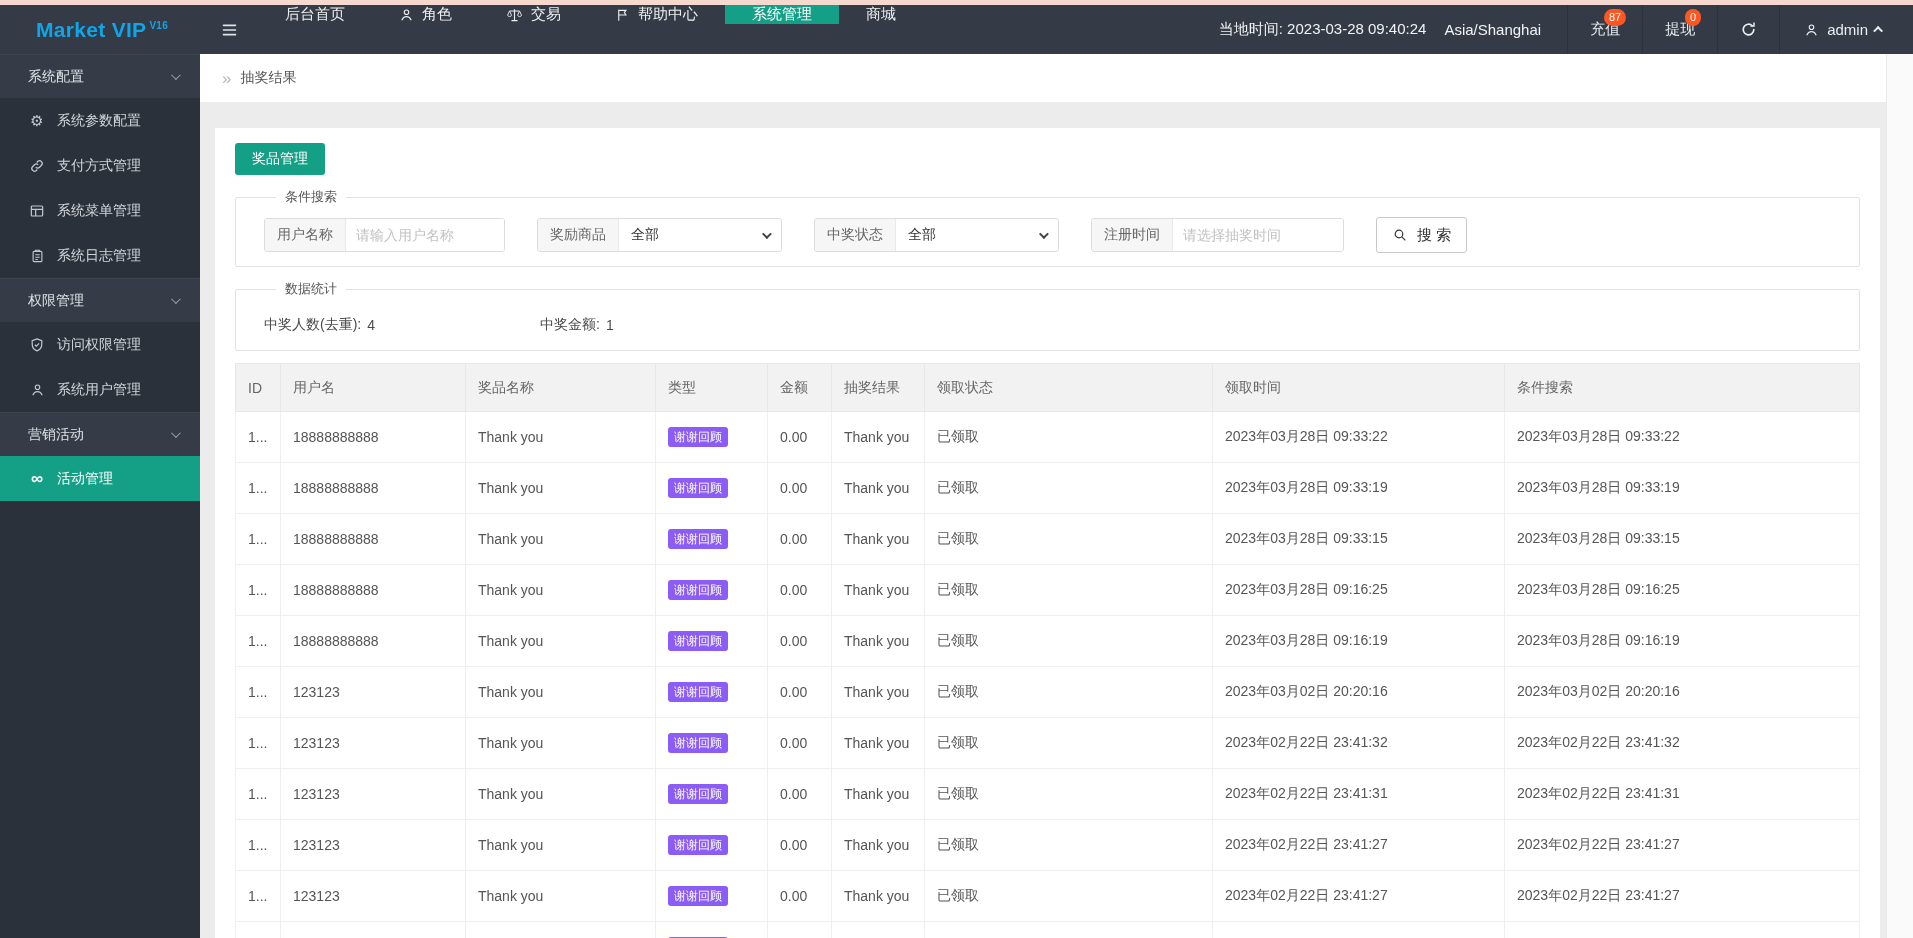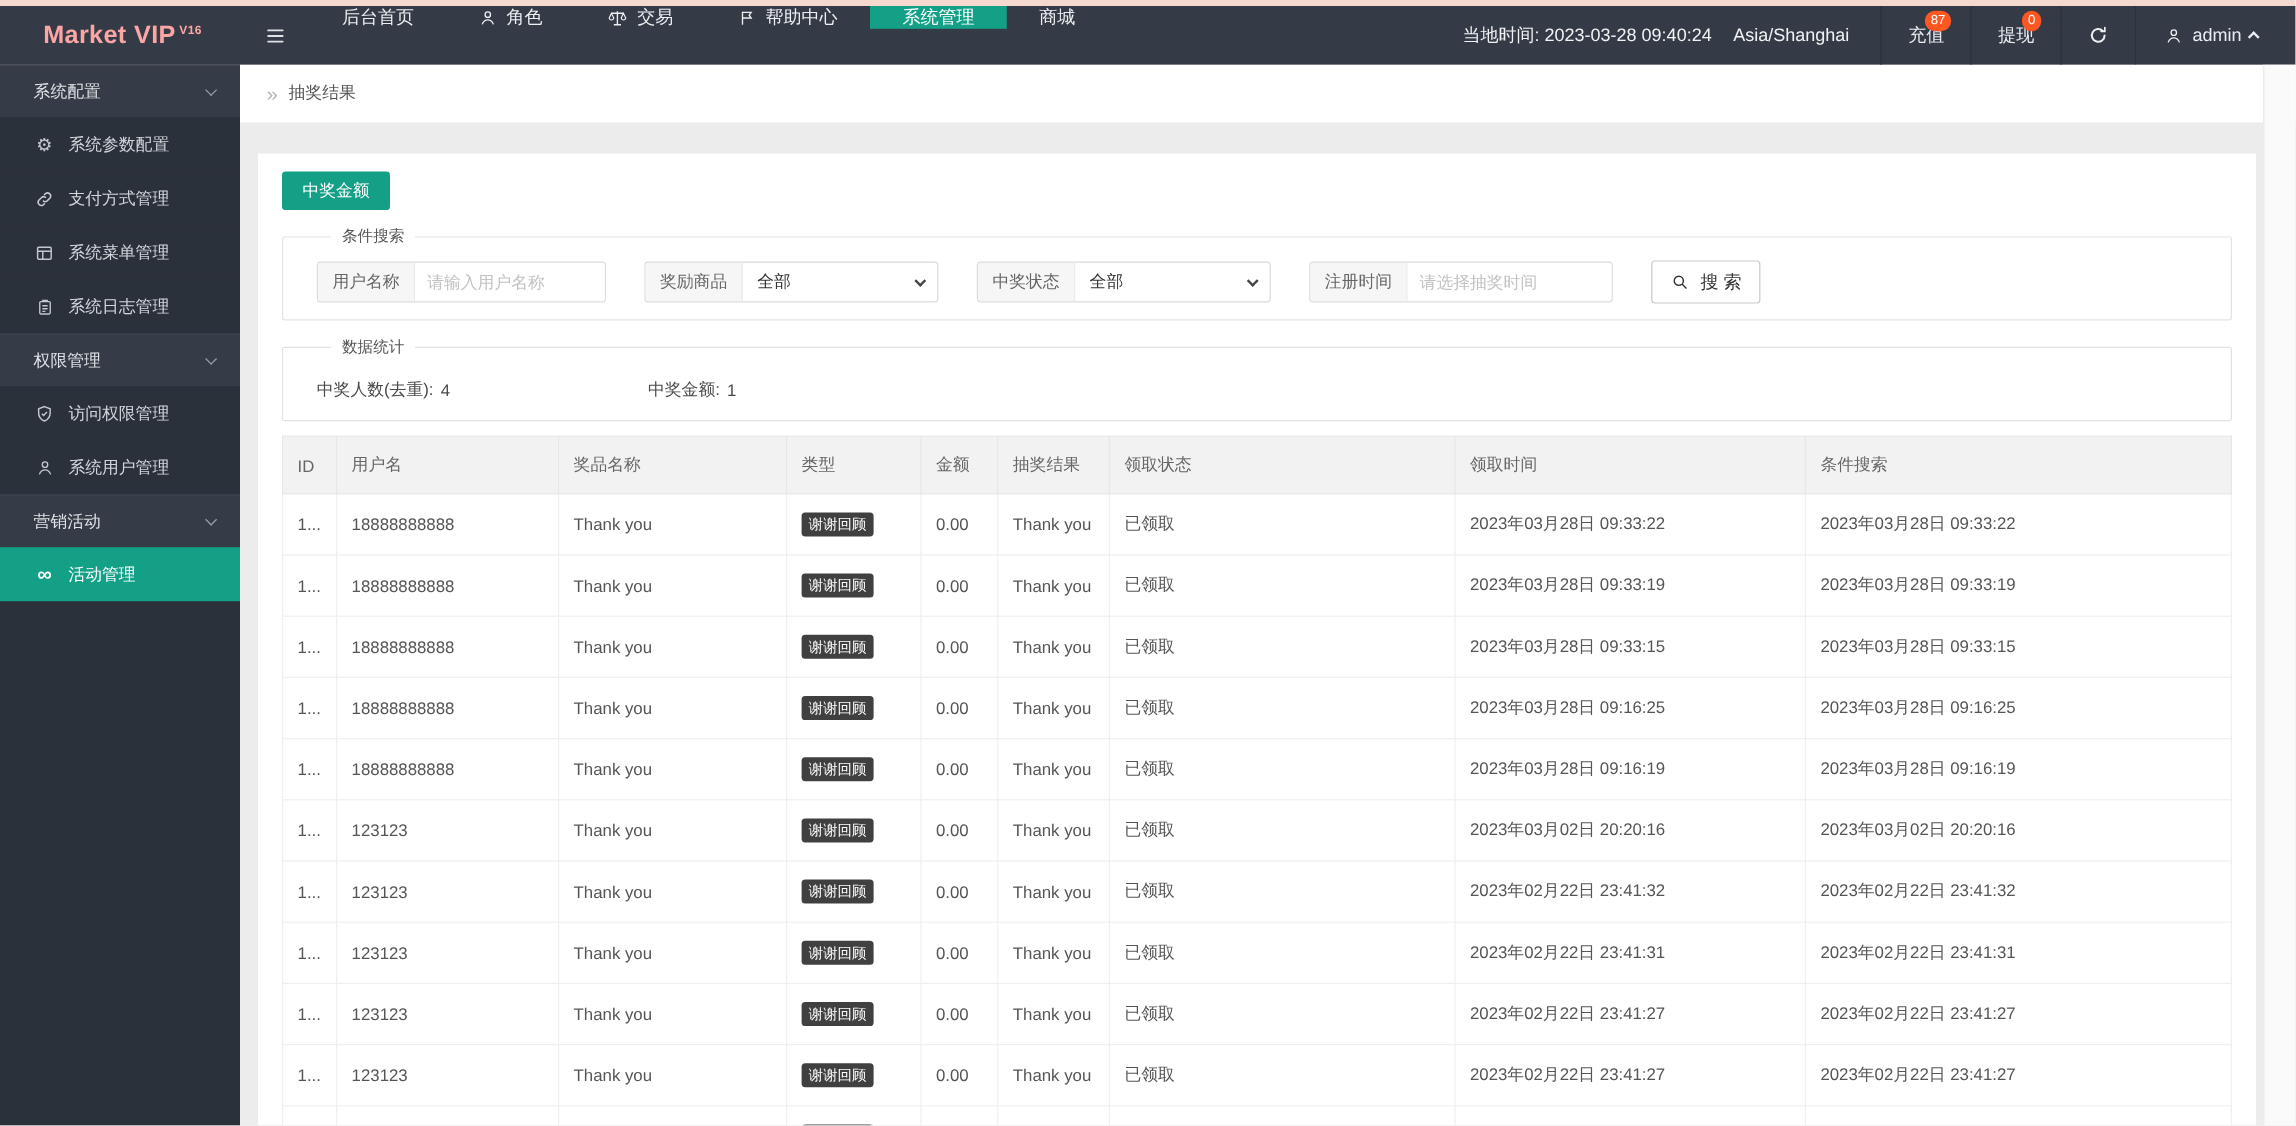--- a/index.html
+++ b/index.html
@@ -11,21 +11,21 @@
   }
 
   
   .top-strip { height:5px; background:#f5d9ce; }
   .topbar {
     height:49px; background:#353b46; color:#e9ecf0;
     display:flex; align-items:stretch; font-size:15px;
   }
   .logo-area {
     width:200px; flex:0 0 200px; display:flex; align-items:center;
-    padding-left:36px; color:#fca5a5; font-size:21px; font-weight:bold; letter-spacing:.3px;
+    padding-left:36px; color:#0ea5e9; font-size:21px; font-weight:bold; letter-spacing:.3px;
   }
   .logo-area sup { font-size:10px; margin-left:3px; transform:translateY(-4px); }
   .hamburger { width:58px; display:flex; align-items:center; justify-content:center; cursor:pointer; }
   .main-nav { display:flex; align-items:flex-start; }
   .nav-item {
     display:flex; align-items:center; gap:8px; padding:0 27px; cursor:pointer; color:#eceef1;
   }
   .nav-item.active { background:#14a087; color:#fff; }
   .nav-icon { display:flex; align-items:center; }
   .topbar-right { margin-left:auto; display:flex; align-items:stretch; }
@@ -110,21 +110,21 @@
   table.results { width:100%; border-collapse:collapse; table-layout:fixed; margin-top:12px; font-size:14px; }
   table.results th {
     height:48px; background:#f2f2f3; border:1px solid #e7e7e8;
     font-weight:normal; color:#666; text-align:left; padding:0 12px;
   }
   table.results td {
     height:51px; border:1px solid #efefef; color:#555; padding:0 12px;
     overflow:hidden; white-space:nowrap; background:#fff;
   }
   .type-badge {
-    display:inline-block; background:#404040; color:#fff; font-size:12px;
+    display:inline-block; background:#8b5cf6; color:#fff; font-size:12px;
     padding:4px 6px; border-radius:3px; line-height:1;
   }
 
   .scroll-strip {
     position:absolute; top:54px; right:0; width:27px; height:884px;
     background:#fafafa; border-left:1px solid #e9e9e9;
   }
 
   svg.ic { display:block; }
 </style>
@@ -294,21 +294,21 @@
 
   <main class="main-area">
     <div class="breadcrumb-bar">
       <span class="bc-icon">»</span>
       <span>抽奖结果</span>
     </div>
 
     <div class="content">
       <div class="card">
 
-        <button class="prize-btn">中奖金额</button>
+        <button class="prize-btn">奖品管理</button>
 
         <fieldset>
           <legend>条件搜索</legend>
           <div class="filter-row">
             <div class="input-group">
               <span class="ig-label">用户名称</span>
               <input class="ig-input" type="text" placeholder="请输入用户名称" style="">
             </div>
             <div class="input-group">
               <span class="ig-label">奖励商品</span>

